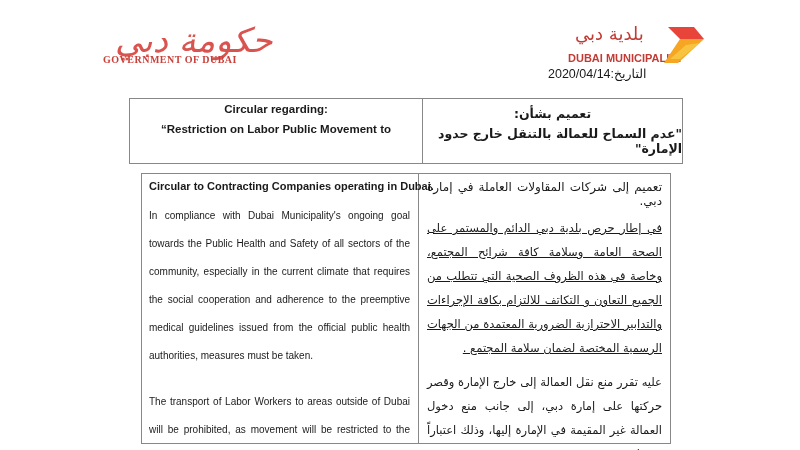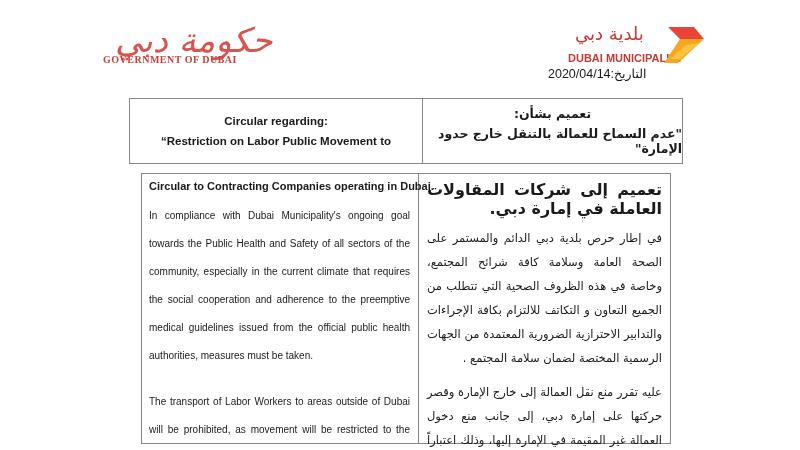--- a/index.html
+++ b/index.html
@@ -11,33 +11,33 @@
 
   .dm-logo { position: absolute; left: 555px; top: 25px; width: 160px; height: 40px; }
   .dm-logo .ar { position: absolute; left: 20px; top: -2px; font-size: 18px; color: #c33a34; direction: rtl; font-family: "DejaVu Sans", sans-serif; }
   .dm-logo .en { position: absolute; left: 13px; top: 27px; font-size: 11px; font-weight: bold; color: #c33a34; font-family: "Liberation Sans", sans-serif; letter-spacing: 0; }
   .dm-logo .mark { position: absolute; left: 105px; top: 0px; width: 50px; height: 40px; }
 
   .date { position: absolute; left: 548px; top: 66px; font-size: 12.5px; font-family: "Liberation Sans", sans-serif; color: #1a1a1a; }
   .date .lbl { direction: rtl; unicode-bidi: embed; }
 
   .subject-table { position: absolute; left: 129px; top: 98px; width: 554px; height: 66px; border: 1px solid #888; display: flex; box-sizing: border-box; }
-  .subject-table .cell { box-sizing: border-box; display: flex; flex-direction: column; align-items: center; justify-content: center; }
+  .subject-table .cell { box-sizing: border-box; display: flex; flex-direction: column; align-items: center; justify-content: flex-start; }
   .subject-table .en-cell { width: 293px; border-right: 1px solid #888; font-family: "Liberation Sans", sans-serif; font-weight: bold; font-size: 11.5px; line-height: 20px; text-align: center; }
   .subject-table .ar-cell { flex: 1; font-weight: bold; font-size: 12.5px; direction: rtl; justify-content: space-around; padding: 4px 0; }
 
   .body-table { position: absolute; left: 141px; top: 173px; width: 530px; height: 271px; border: 1px solid #888; display: flex; box-sizing: border-box; }
   .body-table .en-col { width: 277px; border-right: 1px solid #888; padding: 6px 8px 0 7px; box-sizing: border-box; font-family: "Liberation Sans", sans-serif; }
   .body-table .ar-col { flex: 1; padding: 6px 8px 0 8px; box-sizing: border-box; direction: rtl; text-align: justify; }
   .en-col .title { font-weight: bold; font-size: 11px; margin-bottom: 10px; white-space: nowrap; }
   .en-col p { margin: 0; font-size: 10px; line-height: 28px; text-align: justify; }
   .en-col p.p1 { margin-bottom: 18px; }
-  .ar-col .title { font-weight: bold; font-size: 16px; margin-bottom: 8px; }
+  .ar-col .title { font-weight: normal; font-size: 12px; margin-bottom: 8px; }
   .ar-col p { margin: 0; font-size: 11.5px; line-height: 24px; text-align: justify; }
-  .ar-col p.p1 { margin-bottom: 10px; }
+  .ar-col p.p1 { margin-bottom: 10px; text-decoration: underline; }
 </style>
 </head>
 <body>
 
 <div class="gov-logo">
   <div class="ar">حكومة دبي</div>
   <div class="en">GOVERNMENT OF DUBAI</div>
 </div>
 
 <div class="dm-logo">

